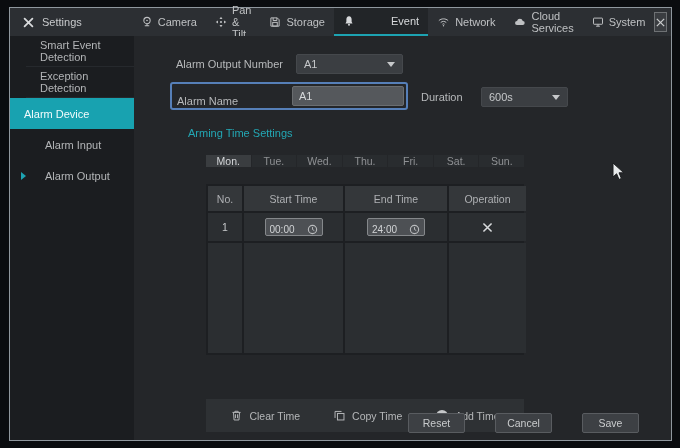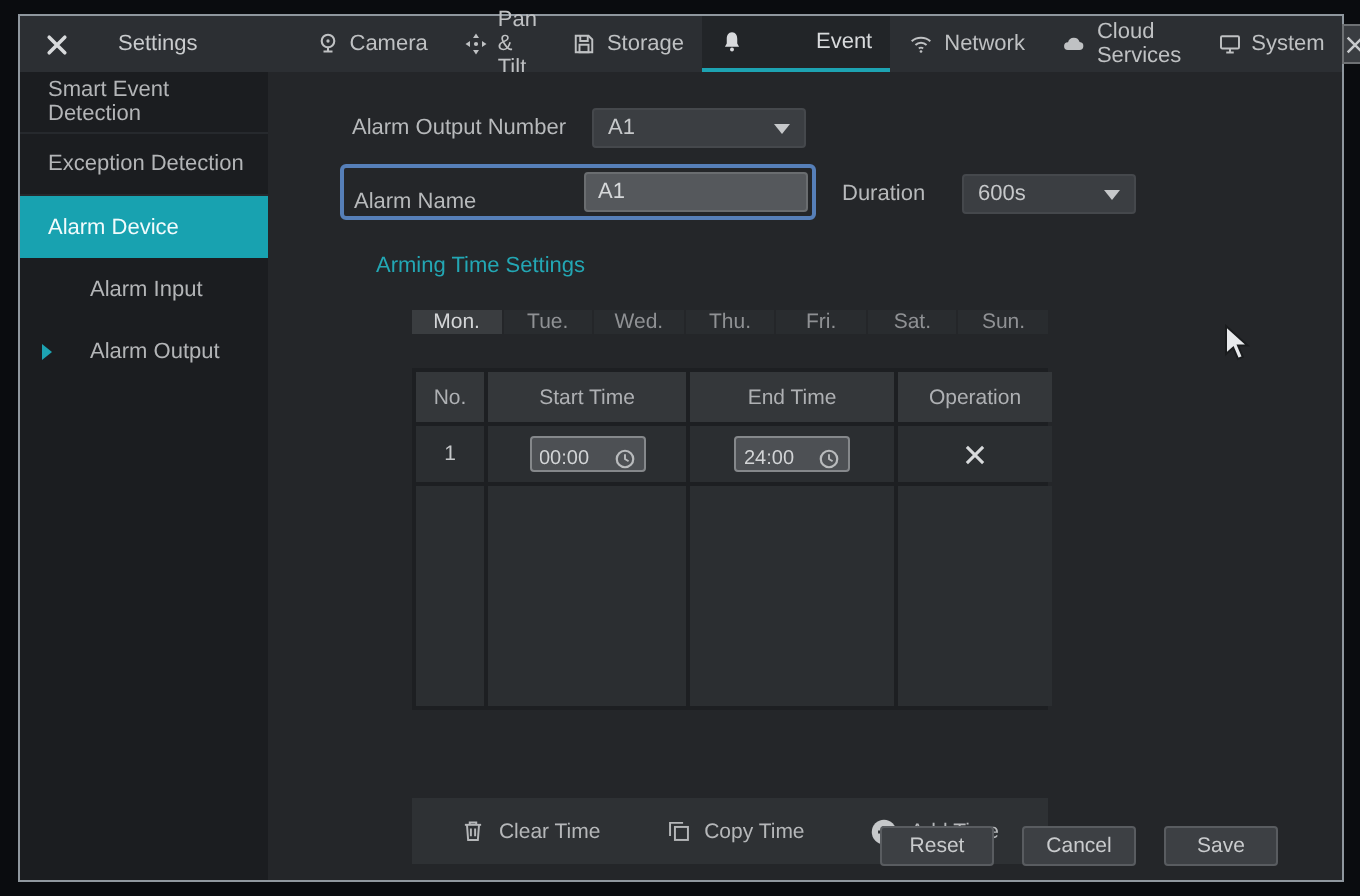--- a/index.html
+++ b/index.html
@@ -4,34 +4,34 @@
 <style>
   * { margin:0; padding:0; box-sizing:border-box; }
   html,body { width:680px; height:448px; }
   body { background:#0a0c0f; font-family:"Liberation Sans", sans-serif; position:relative; overflow:hidden; }
 
   .window { position:absolute; left:9px; top:7px; width:663px; height:434px;
             background:#242629; border:1px solid #8f979e; display:flex; flex-direction:column; }
 
   
   .topbar { height:28px; background:#2c2f33; display:flex; align-items:stretch; flex-shrink:0; }
-  .app-title { display:flex; align-items:center; gap:24px; padding:1px 12px; color:#c9cbcd; font-size:11px; }
+  .app-title { display:flex; align-items:center; gap:7px; padding:1px 12px; color:#c9cbcd; font-size:11px; }
   .tabs { display:flex; margin-left:38px; }
   .tab { display:flex; align-items:center; gap:5px; padding:4px 9px; font-size:11px;
          color:#bfc1c3; height:28px; cursor:pointer; }
   .tab.active { background:#222528; border-bottom:2px solid #1da3b2; color:#d8dadc;gap:36px; }
   .close-btn { margin-left:auto; margin-right:7px; align-self:center; width:20px; height:20px;
                background:#3a3d41; border:1px solid #6e7174; display:flex; align-items:center;
                justify-content:center; cursor:pointer; }
 
   
   .body-row { flex:1; display:flex; min-height:0; }
   .sidebar { width:124px; background:#1b1d20; flex-shrink:0; font-size:11px; color:#b3b5b7; }
   .side-item { height:31px; display:flex; align-items:center; padding-left:14px; position:relative; cursor:pointer; }
-  .side-item.bordered { border-bottom:1px solid #26292d; }
+  .side-item.bordered { border-bottom:1px solid #26292d;margin-left:16px; }
   .side-item.active { background:#18a2b0; color:#f2fbfc; }
   .side-item.sub { padding-left:35px; }
   .caret-right { position:absolute; left:11px; top:12px; width:0; height:0;
                  border-left:5px solid #1da3b2; border-top:4px solid transparent; border-bottom:4px solid transparent; }
 
   .content { flex:1; position:relative; background:#242629; font-size:11px; color:#b7b9bb; }
 
   
   .lbl { position:absolute; white-space:nowrap; }
   .select { position:absolute; height:20px; background:#3b3e42; border:1px solid #45484c; border-radius:2px;
@@ -69,21 +69,21 @@
   .del-btn { background:none; border:none; cursor:pointer; display:flex; }
 
   
   .actions-strip { position:absolute; left:72px; top:315px; width:318px; height:33px;
                    background:#2e3134; display:flex; align-items:center; justify-content:space-around;
                    padding:0 8px;margin-top:48px; }
   .action { display:flex; align-items:center; gap:6px; color:#b5b7b9; font-size:10.5px;
             background:none; border:none; cursor:pointer; font-family:"Liberation Sans", sans-serif; }
 
   
-  .footer-btns { position:absolute; right:32px; top:377px; display:flex; gap:14px; }
+  .footer-btns { position:absolute; right:32px; top:377px; display:flex; gap:30px; }
   .footer-btns button { width:57px; height:20px; background:#3d4044; border:1px solid #595c60;
             border-radius:2px; color:#c9cbcd; font-size:10.5px; cursor:pointer;
             font-family:"Liberation Sans", sans-serif; }
 
   .cursor { position:absolute; left:612px; top:162px; pointer-events:none; }
   .ico { display:flex; align-items:center; }
 </style>
 </head>
 <body>
 

